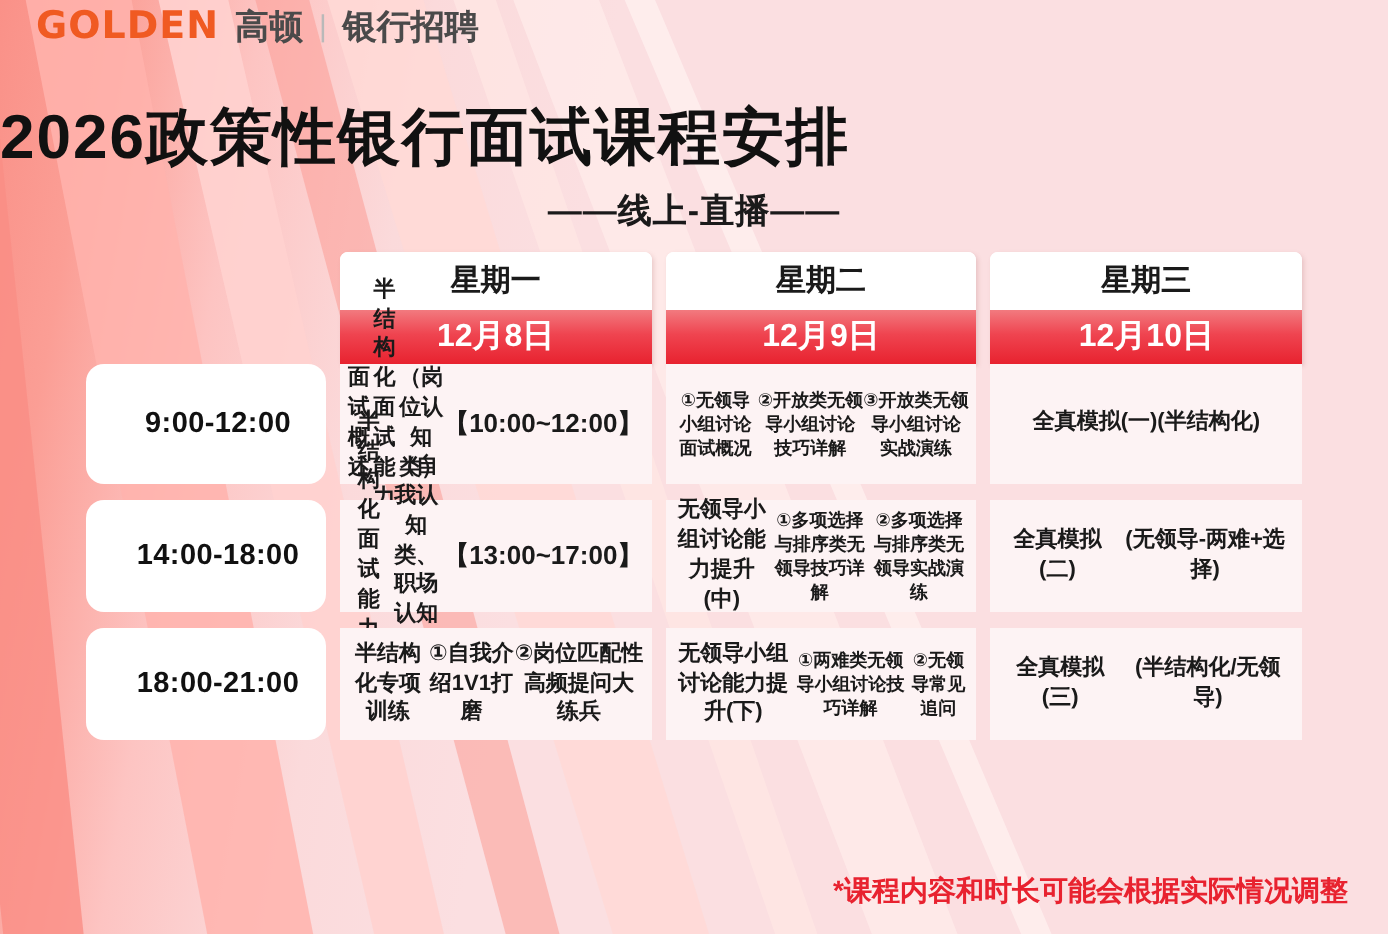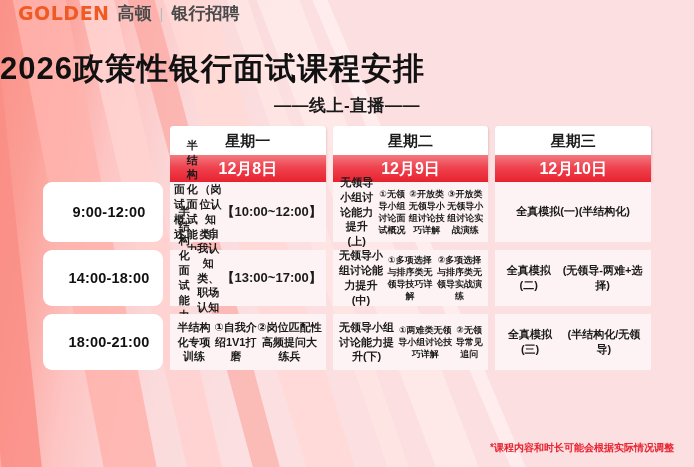--- a/index.html
+++ b/index.html
@@ -131,21 +131,21 @@
     font-size: 13px; font-weight: bold; line-height: 1.4;
   }
   .cell .ln-mid {
     font-size: 11px; font-weight: bold; line-height: 1.4; text-align: center;
   }
 
   
   #footnote {
     position: absolute;
     right: 20px; bottom: 12px;
-    font-size: 10px; font-weight: bold;
+    font-size: 14px; font-weight: bold;
     color: #e8222f;
     z-index: 5;
     margin-top: 28px;
   }
 </style>
 </head>
 <body>
 
 <div id="bg">
   <div class="ray r8"></div>
@@ -187,21 +187,20 @@
   <div id="body-rows">
       <div class="row body-row r-1">
         <div class="time-cell">9:00-12:00</div>
         <div class="cell">
           <div class="ln-main">面试概述</div>
           <div class="ln-main">半结构化面试能力提升</div>
           <div class="ln-main">（岗位认知类）</div>
           <div class="ln-big">【10:00~12:00】</div>
         </div>
         <div class="cell">
-          <div class="ln-main">无领导小组讨论能力提升(上)</div>
           <div class="ln-sub">①无领导小组讨论面试概况</div>
           <div class="ln-sub">②开放类无领导小组讨论技巧详解</div>
           <div class="ln-sub">③开放类无领导小组讨论实战演练</div>
         </div>
         <div class="cell">
           <div class="ln-mid">全真模拟(一)</div>
           <div class="ln-mid">(半结构化)</div>
         </div>
       </div>
       <div class="row body-row r-2">

